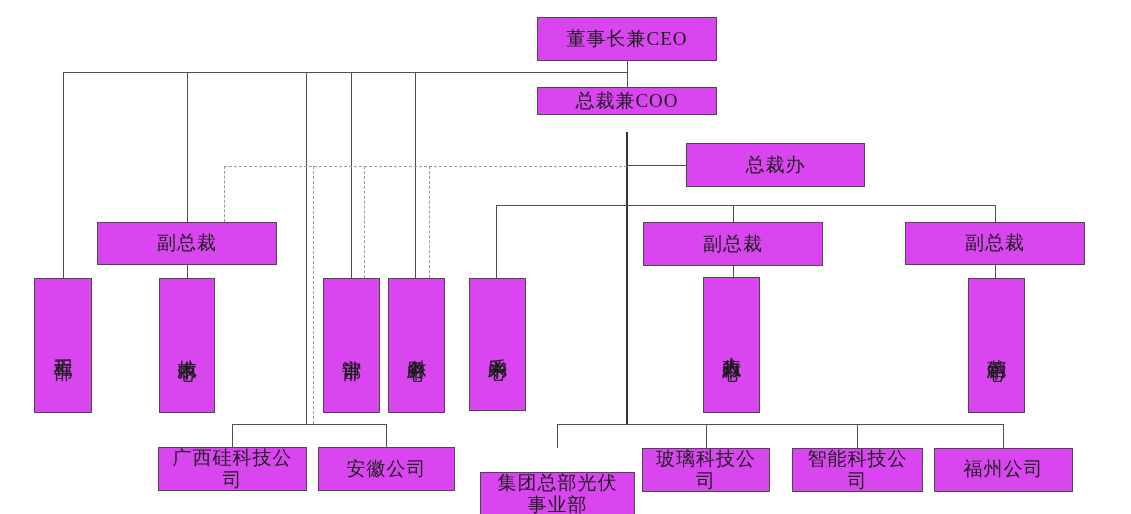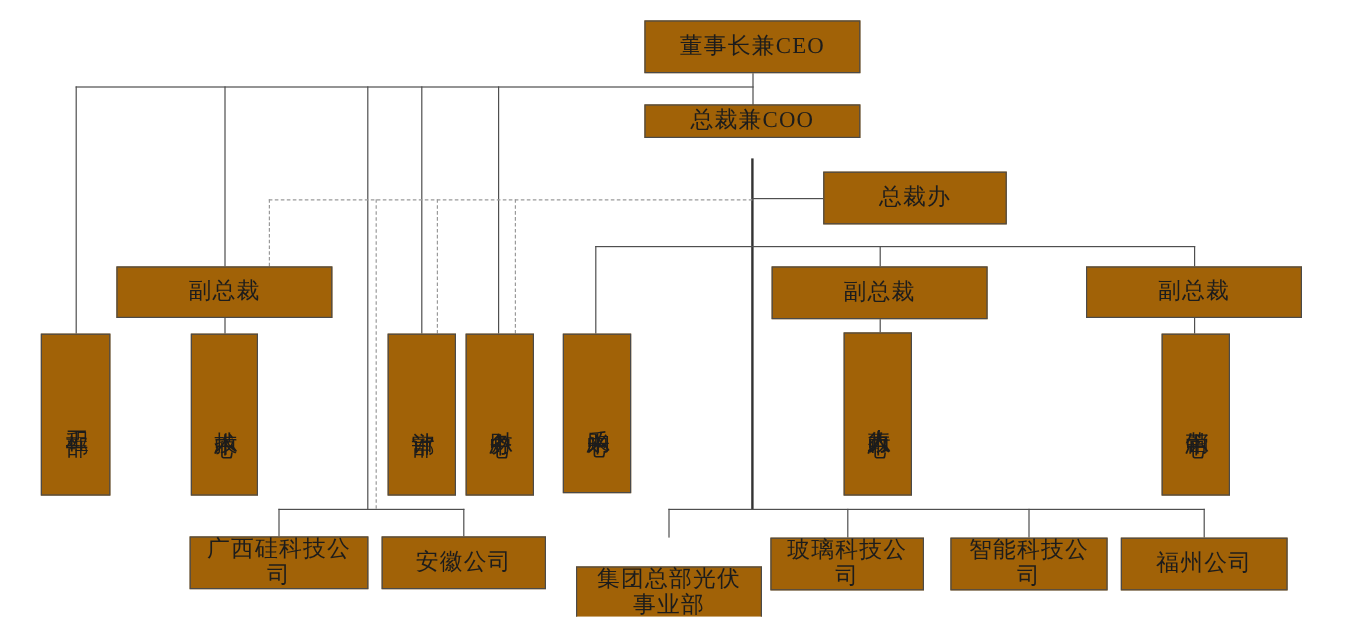--- a/index.html
+++ b/index.html
@@ -11,21 +11,21 @@
   #canvas {
     position: relative;
     width: 1131px;
     height: 514px;
     background: #ffffff;
     overflow: hidden;
   }
   .node {
     position: absolute;
     border: 1px solid #4a4a4a;
-    background: #a16207;
+    background: #d946ef;
     color: #1c1c1c;
     font-size: 19px;
     line-height: 1.18;
     display: flex;
     align-items: center;
     justify-content: center;
     text-align: center;
     box-sizing: border-box;
     padding: 0 10px;
     letter-spacing: 1px;
@@ -42,21 +42,21 @@
   }
   .hline { height: 1px; background: #4f4f4f; }
   .vline { width: 1px; background: #4f4f4f; }
   .vline.trunk { width: 2px; background: #333333; }
   .hline.dash { height: 0; background: none; border-top: 1px dashed #9a9a9a; }
   .vline.dash { width: 0; background: none; border-left: 1px dashed #9a9a9a; }
 
   
   .n-ceo        { left: 537px; top: 17px;  width: 180px; height: 44px; }
   .n-coo        { left: 537px; top: 87px;  width: 180px; height: 28px; }
-  .n-office     { left: 686px; top: 143px; width: 153px; height: 44px; }
+  .n-office     { left: 686px; top: 143px; width: 179px; height: 44px; }
   .n-vp1        { left: 97px;  top: 222px; width: 180px; height: 43px; }
   .n-vp2        { left: 643px; top: 222px; width: 180px; height: 44px; }
   .n-vp3        { left: 905px; top: 222px; width: 180px; height: 43px; }
   .n-eng        { left: 34px;  top: 278px; width: 58px;  height: 135px; }
   .n-tech       { left: 159px; top: 278px; width: 56px;  height: 135px; }
   .n-audit      { left: 323px; top: 278px; width: 57px;  height: 135px; }
   .n-finance    { left: 388px; top: 278px; width: 57px;  height: 135px; }
   .n-procure    { left: 469px; top: 278px; width: 57px;  height: 133px; }
   .n-hr         { left: 703px; top: 277px; width: 57px;  height: 136px; }
   .n-marketing  { left: 968px; top: 278px; width: 57px;  height: 135px; }

